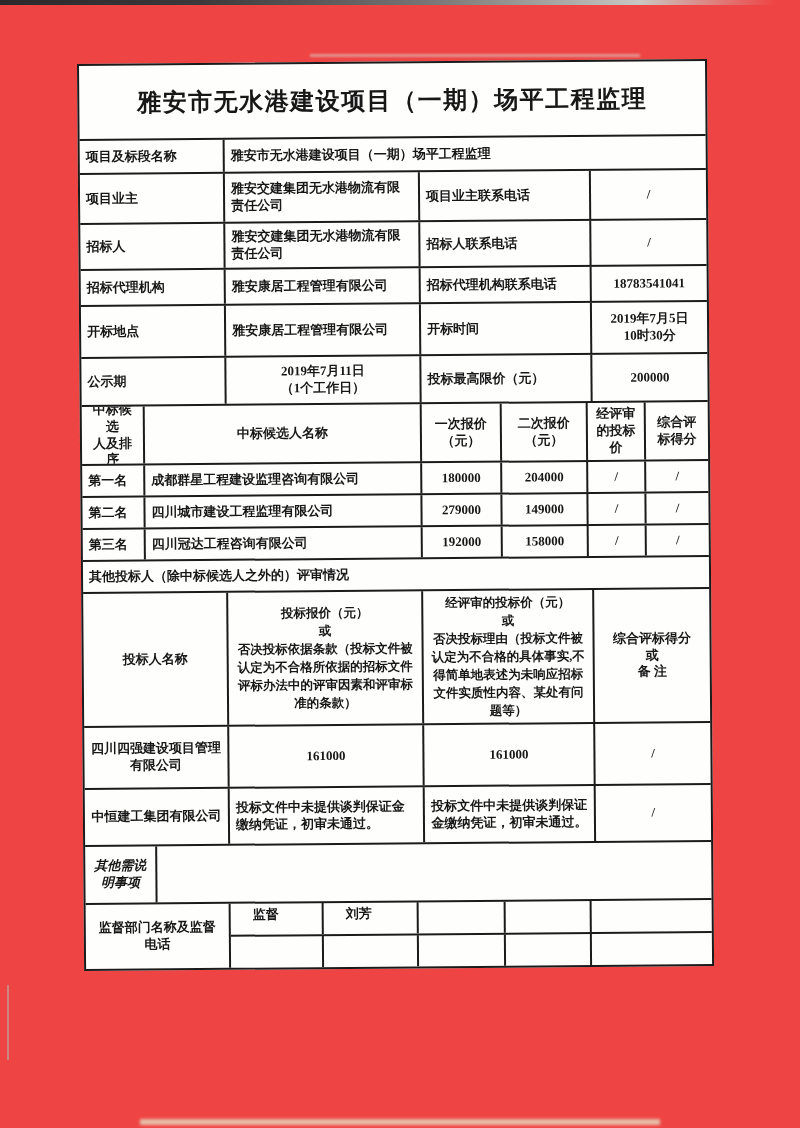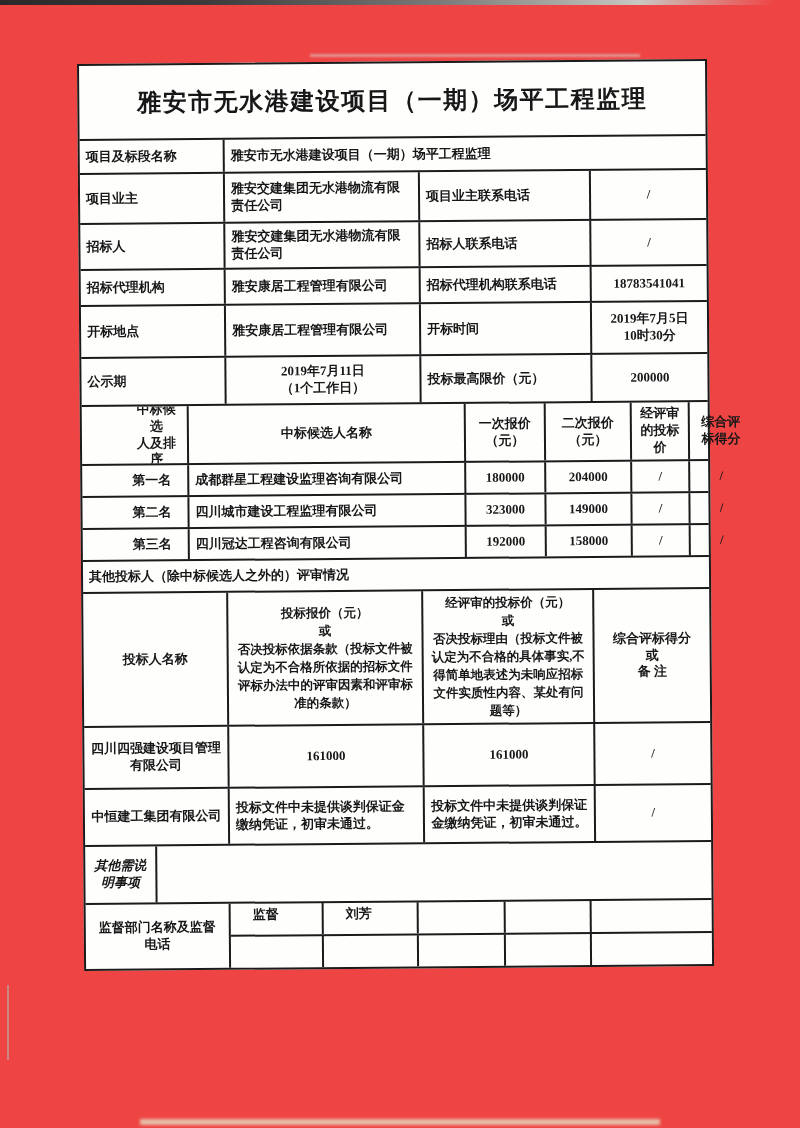--- a/index.html
+++ b/index.html
@@ -56,21 +56,21 @@
   .subcell{
     border-right:2px solid #1b1b1b;box-sizing:border-box;
     padding:2px 22px;font-size:13px;font-weight:bold;
     display:flex;align-items:flex-start;justify-content:flex-start;
   }
   .subcell:last-child{border-right:none;}
   
   .w145{width:145px;flex:none;} .w195{width:195px;flex:none;}
   .w171{width:171px;flex:none;} .w115{width:115px;flex:none;}
   .w481{width:481px;flex:none;} .w626{width:626px;flex:none;}
-  .w63{width:63px;flex:none;margin-left:44px;}  .w277{width:277px;flex:none;}
+  .w63{width:63px;flex:none;}  .w277{width:277px;flex:none;}
   .w80{width:80px;flex:none;}  .w86{width:86px;flex:none;}
   .w58{width:58px;flex:none;}  .w62{width:62px;flex:none;border-radius:17px;}
   .w88{width:72px;flex:none;font-style:italic;}  .w538{width:538px;flex:none;}
   .w93{width:93px;flex:none;}  .w95{width:95px;flex:none;}
   .w87{width:87px;flex:none;}  .w120{width:120px;flex:none;}
   
   .h73{height:73px;} .h32{height:32px;} .h48{height:48px;}
   .h44{height:44px;} .h34{height:34px;} .h50{height:50px;}
   .h46{height:46px;} .h57{height:57px;} .h30{height:30px;}
   .h132{height:132px;} .h60{height:60px;} .h55{height:55px;}
@@ -152,21 +152,21 @@
       <div class="cell l w63">第一名</div>
       <div class="cell l w277">成都群星工程建设监理咨询有限公司</div>
       <div class="cell c w80">180000</div>
       <div class="cell c w86">204000</div>
       <div class="cell c w58">/</div>
       <div class="cell c w62">/</div>
     </div>
     <div class="row h30">
       <div class="cell l w63">第二名</div>
       <div class="cell l w277">四川城市建设工程监理有限公司</div>
-      <div class="cell c w80">323000</div>
+      <div class="cell c w80">279000</div>
       <div class="cell c w86">149000</div>
       <div class="cell c w58">/</div>
       <div class="cell c w62">/</div>
     </div>
     <div class="row h30">
       <div class="cell l w63">第三名</div>
       <div class="cell l w277">四川冠达工程咨询有限公司</div>
       <div class="cell c w80">192000</div>
       <div class="cell c w86">158000</div>
       <div class="cell c w58">/</div>

